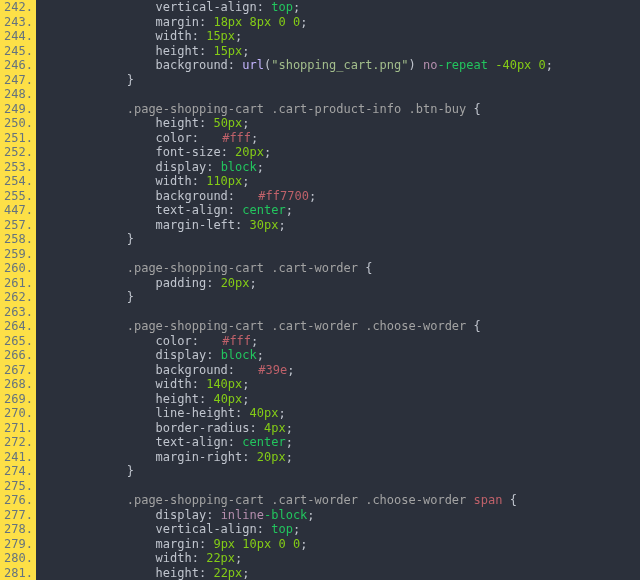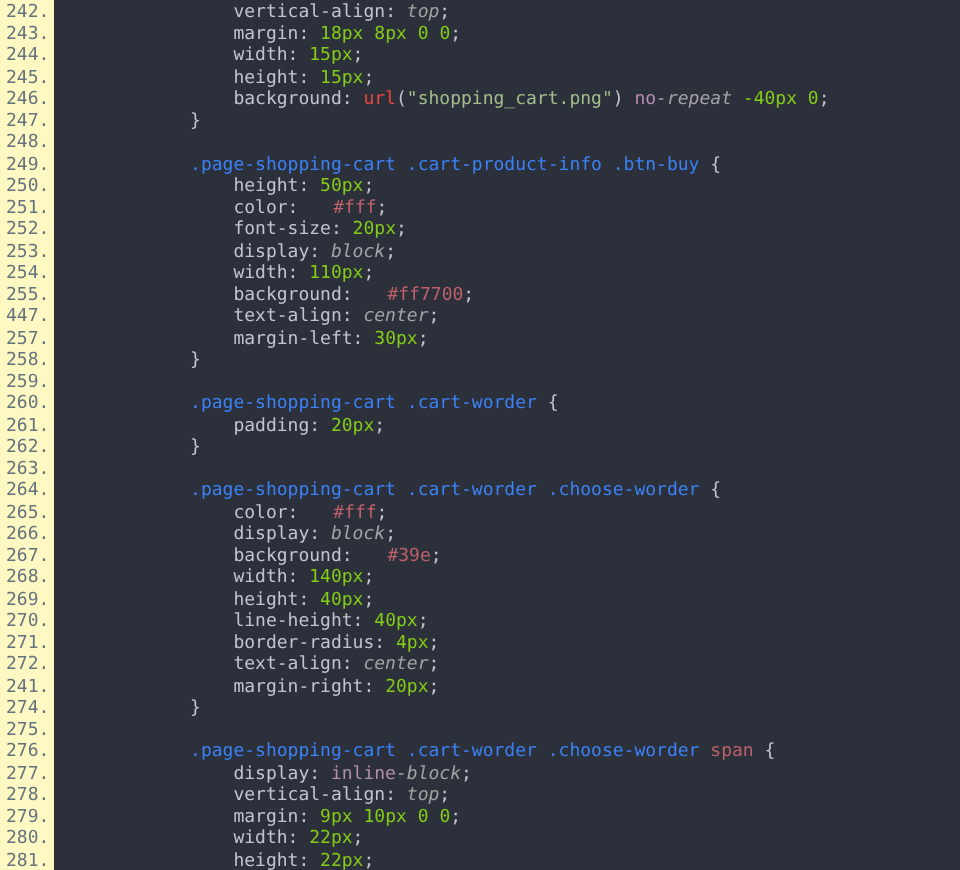--- a/index.html
+++ b/index.html
@@ -7,45 +7,45 @@
     width: 640px; height: 580px;
     background: #2b303b;
     font-family: "Consolas", "Monaco", "Menlo", monospace;
     font-size: 12px;
     line-height: 14.5px;
     overflow: hidden;
     color: #c0c5ce;
   }
   .editor { display: flex; height: 100%; }
   .gutter {
-    background: #fef9c3;
+    background: #fde047;
     color: #65737e;
     text-align: left;
     padding: 0 8px 0 4px;
     user-select: none;
     flex: 0 0 auto;
     width: 36px;
   }
   .gutter div { height: 14.5px; }
   .code {
     padding-left: 4px;
     white-space: pre;
     flex: 1 1 auto;
   }
   .code .line { height: 14.5px; }
   .tok-prop { color: #c0c5ce; }
   .tok-punc { color: #c0c5ce; }
-  .tok-val  { color: #a3a3a3; font-style: italic; }
+  .tok-val  { color: #22c55e; }
   .tok-num  { color: #84cc16; }
   .tok-hex  { color: #bf616a; margin-left: 16px; }
   .tok-kw   { color: #b48ead; }
-  .tok-fn   { color: #ef4444; }
+  .tok-fn   { color: #c4b5fd; }
   .tok-str  { color: #a3be8c; }
   .tok-sel  { color: #c0c5ce; }
-  .tok-cls  { color: #3b82f6; }
+  .tok-cls  { color: #a3a3a3; }
   .tok-tag  { color: #bf616a; text-align: right; }
 </style>
 </head>
 <body>
 
 <div class="editor">
   <div class="gutter" id="gutter">
       <div>242.</div>
       <div>243.</div>
       <div>244.</div>

